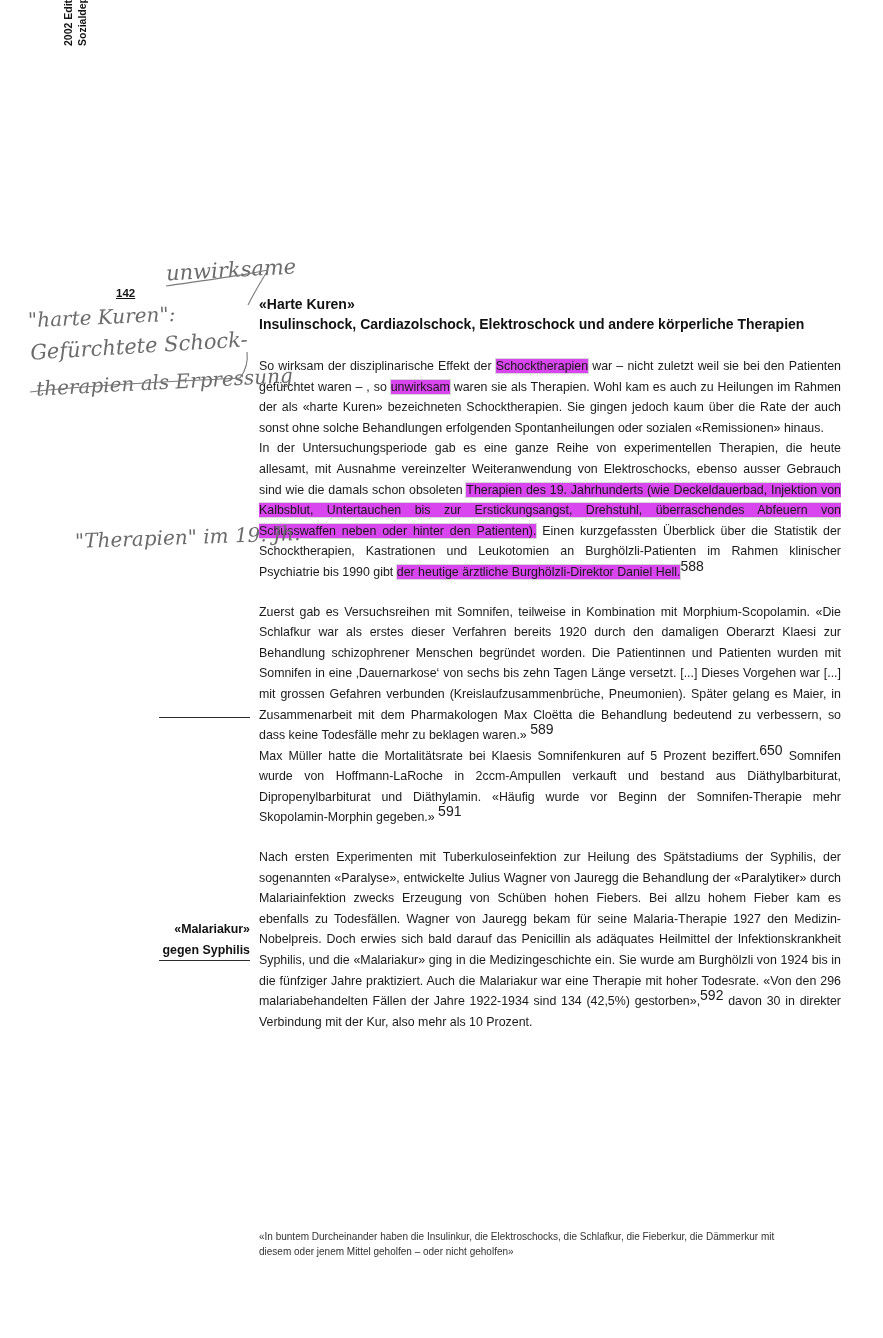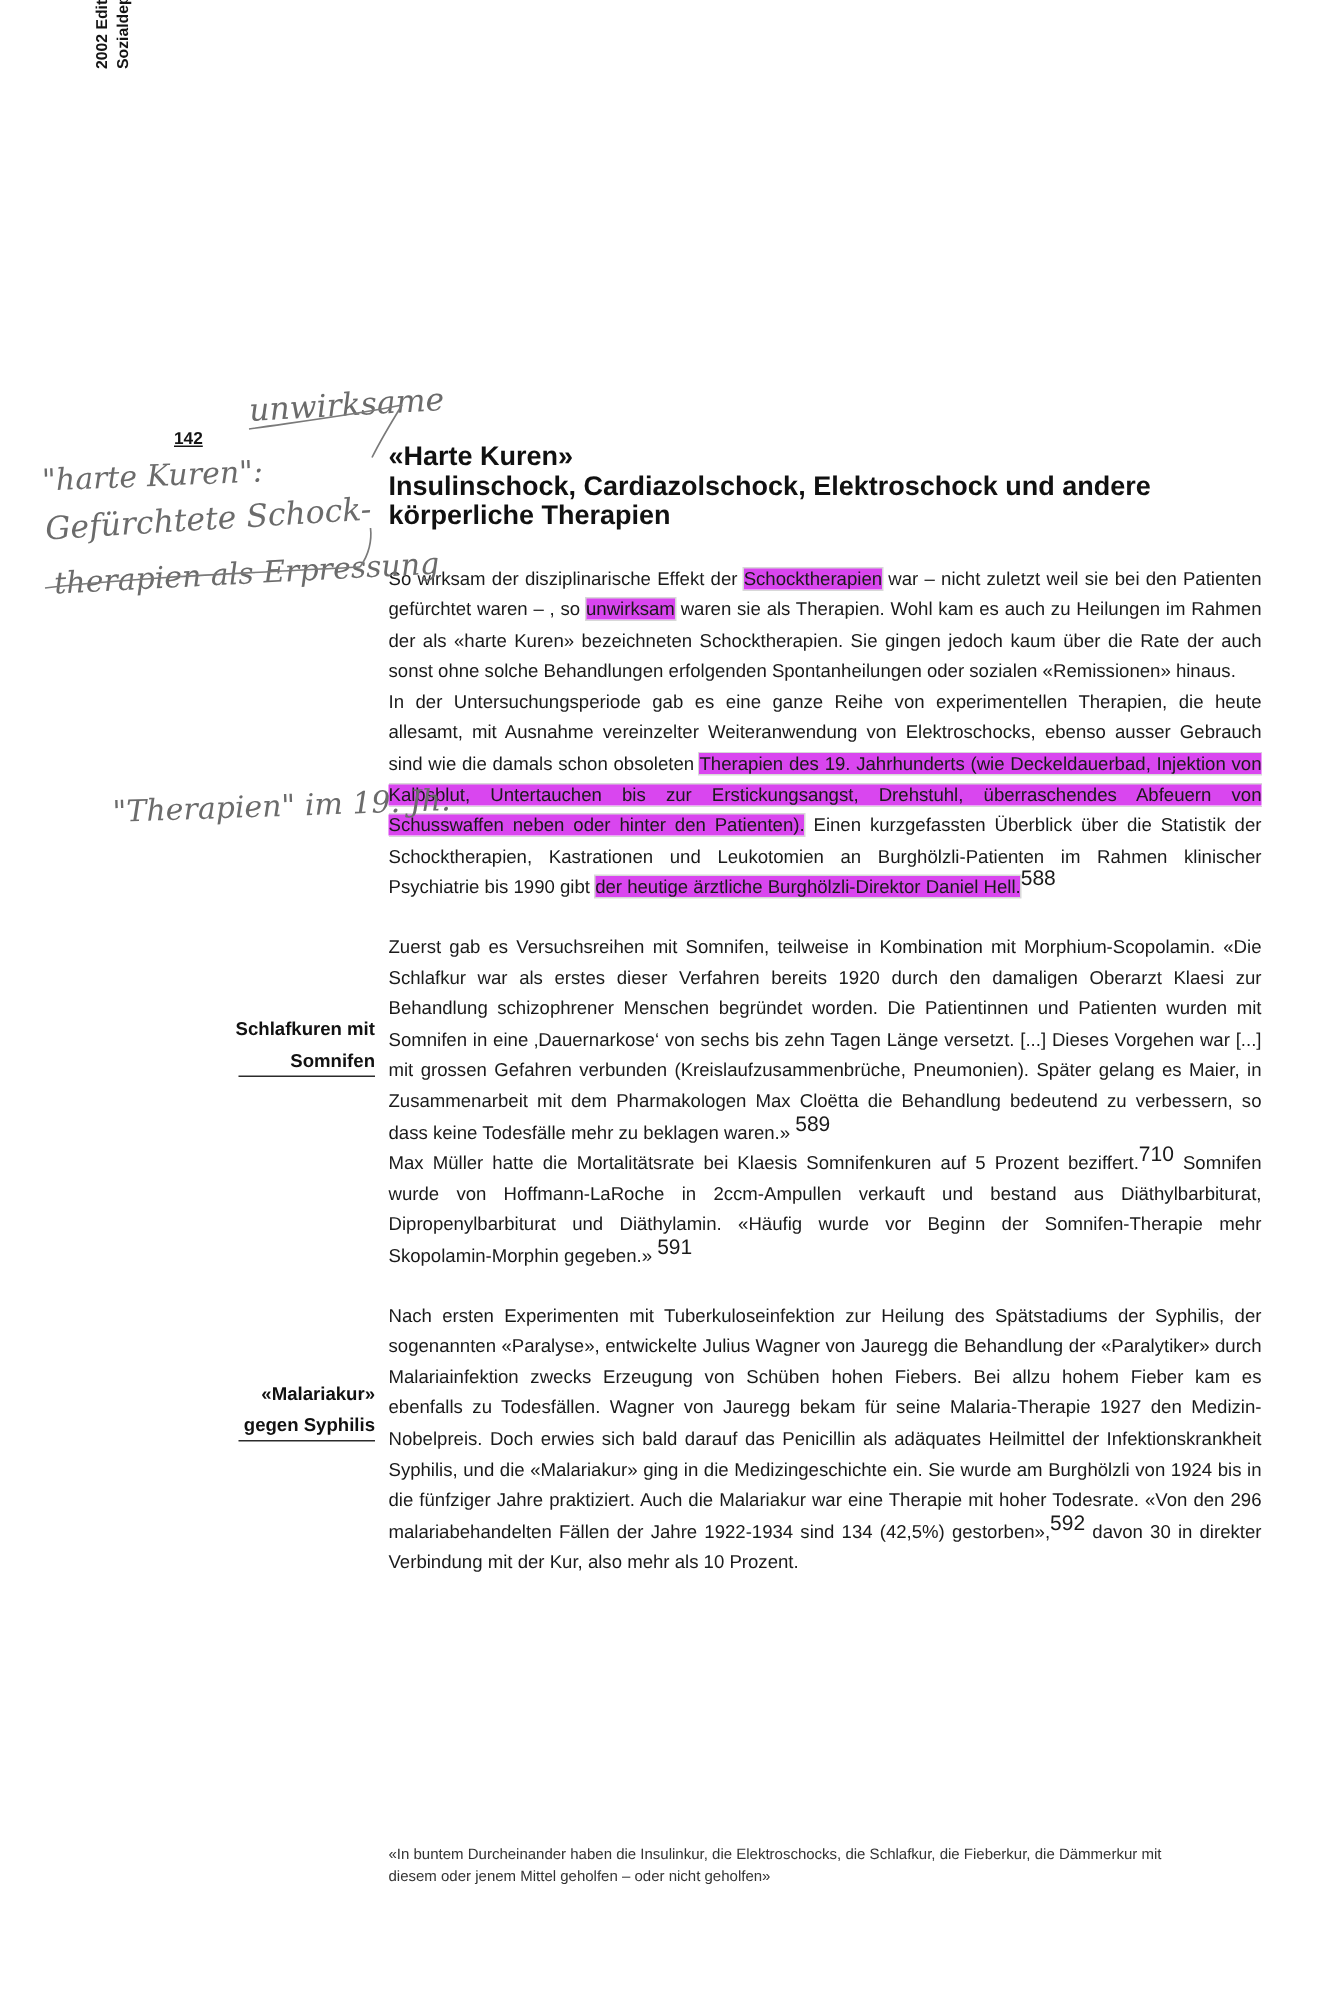--- a/index.html
+++ b/index.html
@@ -60,21 +60,21 @@
   }
 
   
   .content {
     position: absolute;
     left: 259px;
     top: 295px;
     width: 582px;
   }
   .heading {
-    font-size: 18px;
+    font-size: 14px;
     font-weight: bold;
     line-height: 19.5px;
     color: #111;
     margin: 0 0 0 0;
   }
   .heading .sub {
     display: block;
   }
   p.body {
     font-size: 12.4px;
@@ -171,32 +171,28 @@
     <div class="gap-after-heading"></div>
 
     <p class="body"><span>So wirksam der disziplinarische Effekt der </span><span class="hl">Schocktherapien</span><span> war  –  nicht zuletzt weil sie bei den Patienten gefürchtet waren  – , so </span><span class="hl">unwirksam</span><span> waren sie als Therapien. Wohl kam es auch zu Heilungen im Rahmen der als «harte Kuren» bezeichneten Schocktherapien. Sie gingen jedoch kaum über die Rate der auch sonst ohne solche Behandlungen erfolgenden Spontanheilungen oder sozialen «Remissionen» hinaus.</span></p>
 
     <p class="body"><span>In der Untersuchungsperiode gab es eine ganze Reihe von experimentellen Therapien, die heute allesamt, mit Ausnahme vereinzelter Weiteranwendung von Elektroschocks, ebenso ausser Gebrauch sind wie die damals schon obsoleten </span><span class="hl">Therapien des 19. Jahrhunderts (wie Deckeldauerbad, Injektion von Kalbsblut, Untertauchen bis zur Erstickungsangst, Drehstuhl, überraschendes Abfeuern von Schusswaffen neben oder hinter den Patienten).</span><span> Einen kurzgefassten Überblick über die Statistik der Schocktherapien, Kastrationen und Leukotomien an Burghölzli-Patienten im Rahmen klinischer Psychiatrie bis 1990 gibt </span><span class="hl">der heutige ärztliche Burghölzli-Direktor Daniel Hell.</span><sup>588</sup></p>
 
     <div style="height:19px"></div>
 
     <p class="body"><span>Zuerst gab es Versuchsreihen mit Somnifen, teilweise in Kombination mit Morphium-Scopolamin. «Die Schlafkur war als erstes dieser Verfahren bereits 1920 durch den damaligen Oberarzt Klaesi zur Behandlung schizophrener Menschen begründet worden. Die Patientinnen und Patienten wurden mit Somnifen in eine ‚Dauernarkose‘ von sechs bis zehn Tagen Länge versetzt. [...] Dieses Vorgehen war [...] mit grossen Gefahren verbunden (Kreislaufzusammenbrüche, Pneumonien). Später gelang es Maier, in Zusammenarbeit mit dem Pharmakologen Max Cloëtta die Behandlung bedeutend zu verbessern, so dass keine Todesfälle mehr zu beklagen waren.» </span><sup>589</sup></p>
 
-    <p class="body"><span>Max Müller hatte die Mortalitätsrate bei Klaesis Somnifenkuren auf 5 Prozent beziffert.</span><sup>710</sup><span> Somnifen wurde von Hoffmann-LaRoche in 2ccm-Ampullen verkauft und bestand aus Diäthylbarbiturat, Dipropenylbarbiturat und Diäthylamin. «Häufig wurde vor Beginn der Somnifen-Therapie mehr Skopolamin-Morphin gegeben.» </span><sup>591</sup></p>
+    <p class="body"><span>Max Müller hatte die Mortalitätsrate bei Klaesis Somnifenkuren auf 5 Prozent beziffert.</span><sup>650</sup><span> Somnifen wurde von Hoffmann-LaRoche in 2ccm-Ampullen verkauft und bestand aus Diäthylbarbiturat, Dipropenylbarbiturat und Diäthylamin. «Häufig wurde vor Beginn der Somnifen-Therapie mehr Skopolamin-Morphin gegeben.» </span><sup>591</sup></p>
 
     <div style="height:19px"></div>
 
     <p class="body"><span>Nach ersten Experimenten mit Tuberkuloseinfektion zur Heilung des Spätstadiums der Syphilis, der sogenannten «Paralyse», entwickelte Julius Wagner von Jauregg die Behandlung der «Paralytiker» durch Malariainfektion zwecks Erzeugung von Schüben hohen Fiebers. Bei allzu hohem Fieber kam es ebenfalls zu Todesfällen. Wagner von Jauregg bekam für seine Malaria-Therapie 1927 den Medizin-Nobelpreis. Doch erwies sich bald darauf das Penicillin als adäquates Heilmittel der Infektionskrankheit Syphilis, und die «Malariakur» ging in die Medizingeschichte ein. Sie wurde am Burghölzli von 1924 bis in die fünfziger Jahre praktiziert. Auch die Malariakur war eine Therapie mit hoher Todesrate. «Von den 296 malariabehandelten Fällen der Jahre 1922-1934 sind 134 (42,5%) gestorben»,</span><sup>592</sup><span> davon 30 in direkter Verbindung mit der Kur, also mehr als 10 Prozent.</span></p>
 
   </div>
 
-  <div class="margin-note" id="note-schlafkuren">
-    <div>Schlafkuren mit</div>
-    <div>Somnifen</div>
-  </div>
   <div class="note-underline" style="left:159px; top:717px; width:91px;"></div>
 
   <div class="margin-note" id="note-malaria">
     <div>«Malariakur»</div>
     <div>gegen Syphilis</div>
   </div>
   <div class="note-underline" style="left:159px; top:960px; width:91px;"></div>
 
   <div class="footer-note">«In buntem Durcheinander haben die Insulinkur, die Elektroschocks, die Schlafkur, die Fieberkur, die Dämmerkur mit diesem oder jenem Mittel geholfen – oder nicht geholfen»</div>
 

